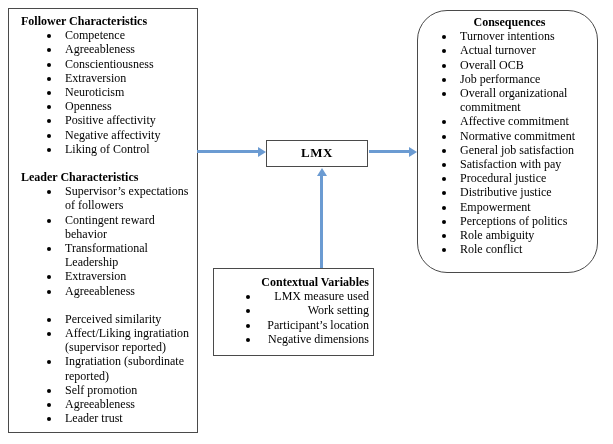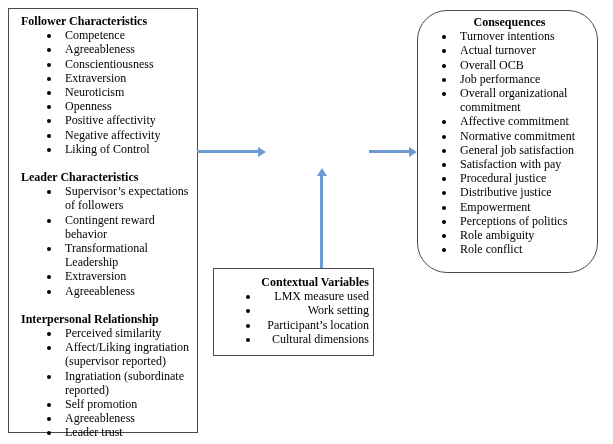--- a/index.html
+++ b/index.html
@@ -88,40 +88,42 @@
       <div class="box-title">Leader Characteristics</div>
       <ul class="bullets">
           <li>Supervisor’s expectations of followers</li>
           <li>Contingent reward behavior</li>
           <li>Transformational Leadership</li>
           <li>Extraversion</li>
           <li>Agreeableness</li>
         </ul>
     </div>
     <div class="section">
-      <div class="box-title">Interpersonal Relationship</div>
       <ul class="bullets">
           <li>Perceived similarity</li>
           <li>Affect/Liking ingratiation (supervisor reported)</li>
           <li>Ingratiation (subordinate reported)</li>
           <li>Self promotion</li>
           <li>Agreeableness</li>
           <li>Leader trust</li>
         </ul>
     </div>
   </div>
 
+  <div class="box lmx-box">
+    <span class="lmx-title">LMX</span>
+  </div>
 
   <div class="box context-box">
     <div class="box-title">Contextual Variables</div>
     <ul class="bullets">
         <li>LMX measure used</li>
         <li>Work setting</li>
         <li>Participant’s location</li>
-        <li>Cultural dimensions</li>
+        <li>Negative dimensions</li>
       </ul>
   </div>
 
   <div class="box right-box">
     <div class="box-title">Consequences</div>
     <ul class="bullets">
         <li>Turnover intentions</li>
         <li>Actual turnover</li>
         <li>Overall OCB</li>
         <li>Job performance</li>

